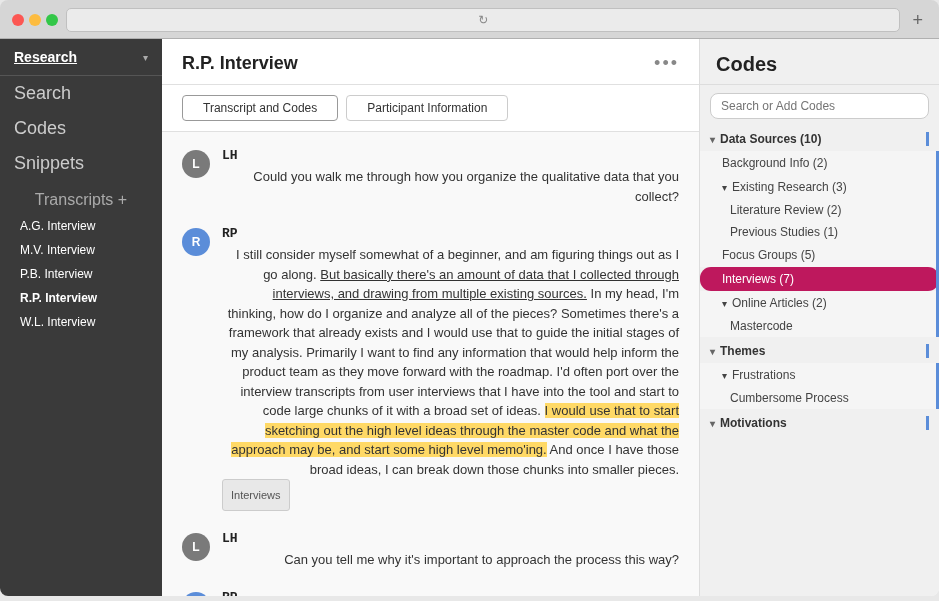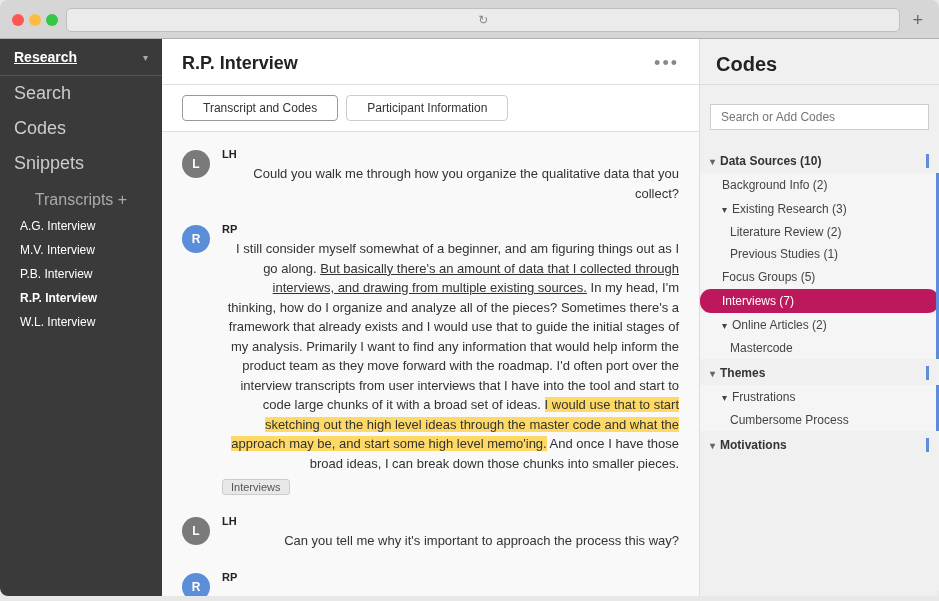--- a/index.html
+++ b/index.html
@@ -188,69 +188,69 @@
       margin-top: 2px;
     }
     .avatar-l { background: #7a7a7a; color: #fff; }
     .avatar-r { background: #5b8dd9; color: #fff; }
 
     .message-content {
       flex: 1;
     }
     .speaker-name {
       font-weight: 700;
-      font-size: 11px;
+      font-size: 13px;
       margin-bottom: 4px;
       color: #222;
+      font-family: Liberation Mono, monospace;
     }
     .message-text {
       font-size: 13px;
       color: #333;
       line-height: 1.5;
       text-align: right;
     }
     .message-text .underline {
       text-decoration: underline;
     }
     .message-text .highlight {
       background: #ffd966;
     }
     .code-tag {
       display: inline-block;
       background: #e8e8e8;
       border: 1px solid #ccc;
       border-radius: 3px;
-      padding: 1px 8px;
+      padding: 9px 8px;
       font-size: 11px;
       color: #555;
-      margin-top: 6px;
     }
 
     
     .codes-panel {
       width: 240px;
       background: #f0f0f0;
       border-left: 1px solid #ddd;
       flex-shrink: 0;
       display: flex;
       flex-direction: column;
       overflow: hidden;
     }
     .codes-header {
       padding: 14px 16px 8px;
       font-size: 20px;
       font-weight: 700;
       color: #222;
       border-bottom: 1px solid #ddd;
     }
     .codes-search {
-      margin: 19px 10px;
+      margin: 8px 10px;
       padding: 5px 10px;
       border: 1px solid #ccc;
-      border-radius: 0;
+      border-radius: 8px;
       font-size: 12px;
       background: #fff;
       color: #888;
       width: calc(100% - 20px);
     }
     .codes-list {
       flex: 1;
       overflow-y: auto;
     }
     .code-section {

